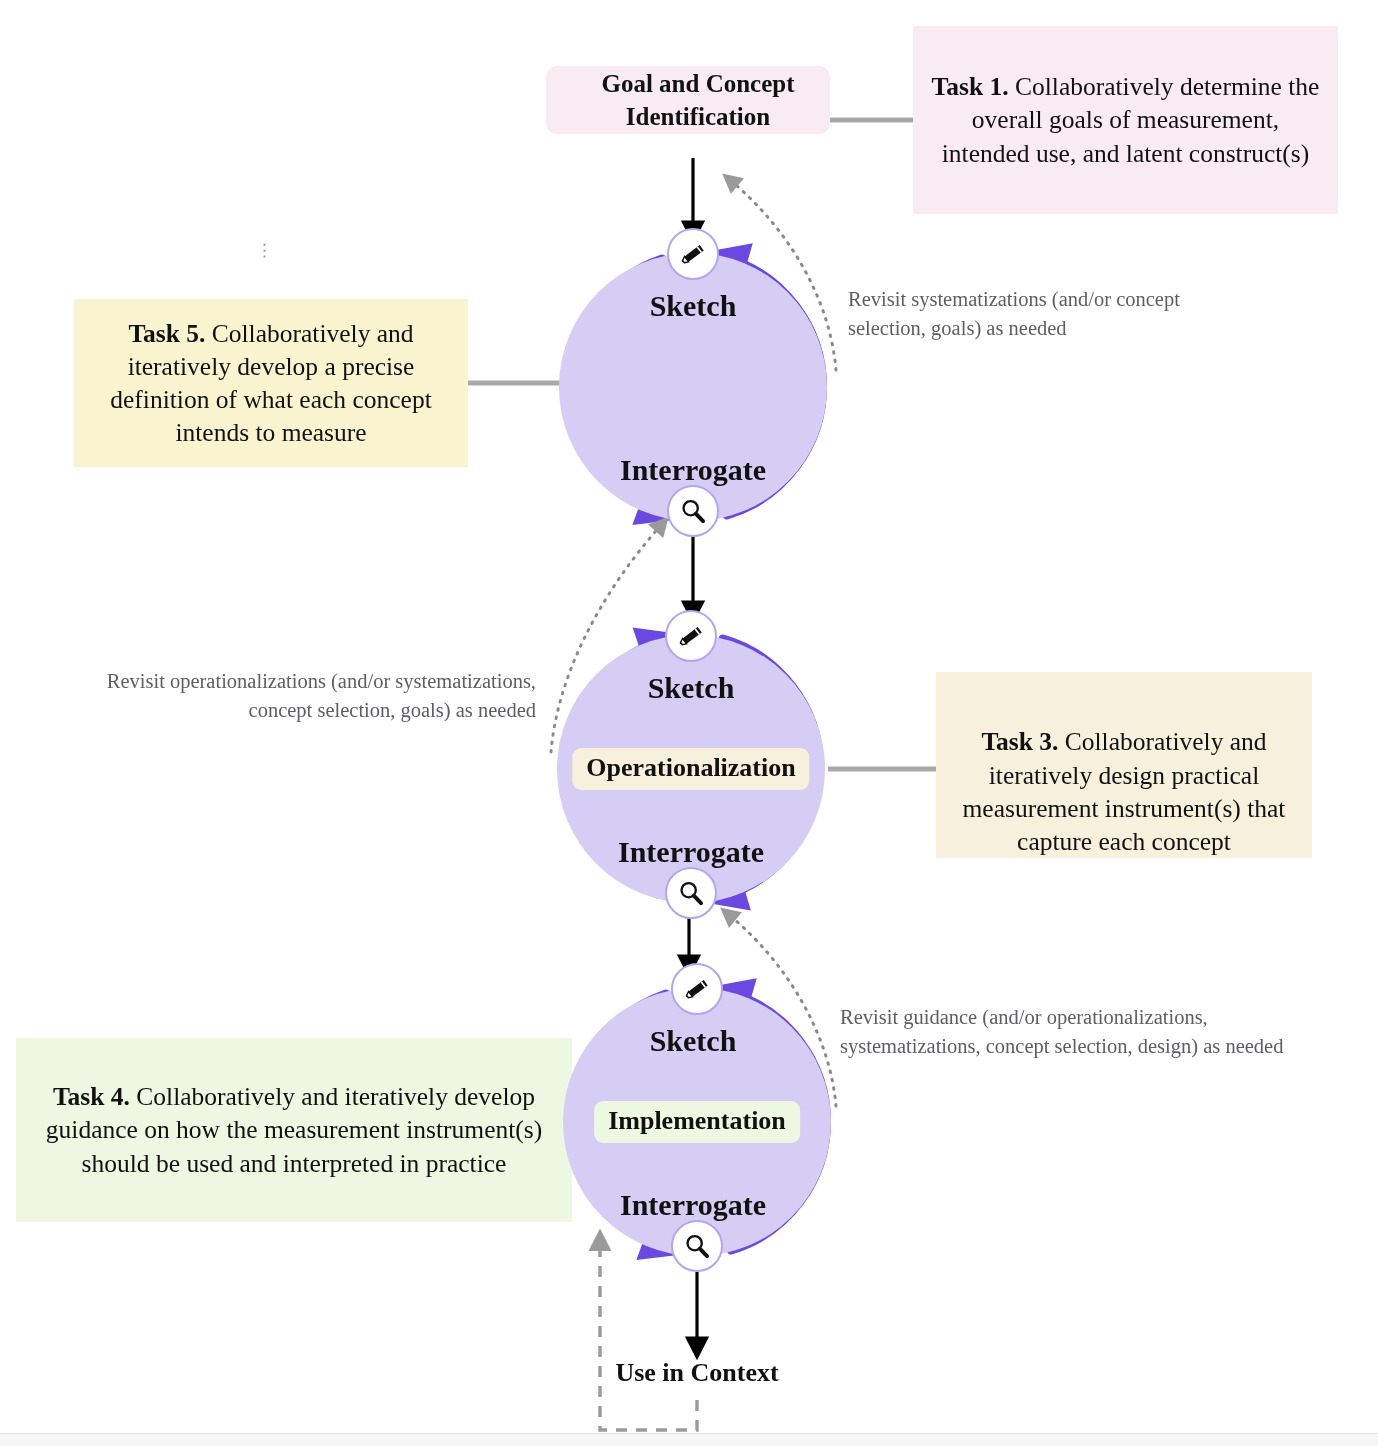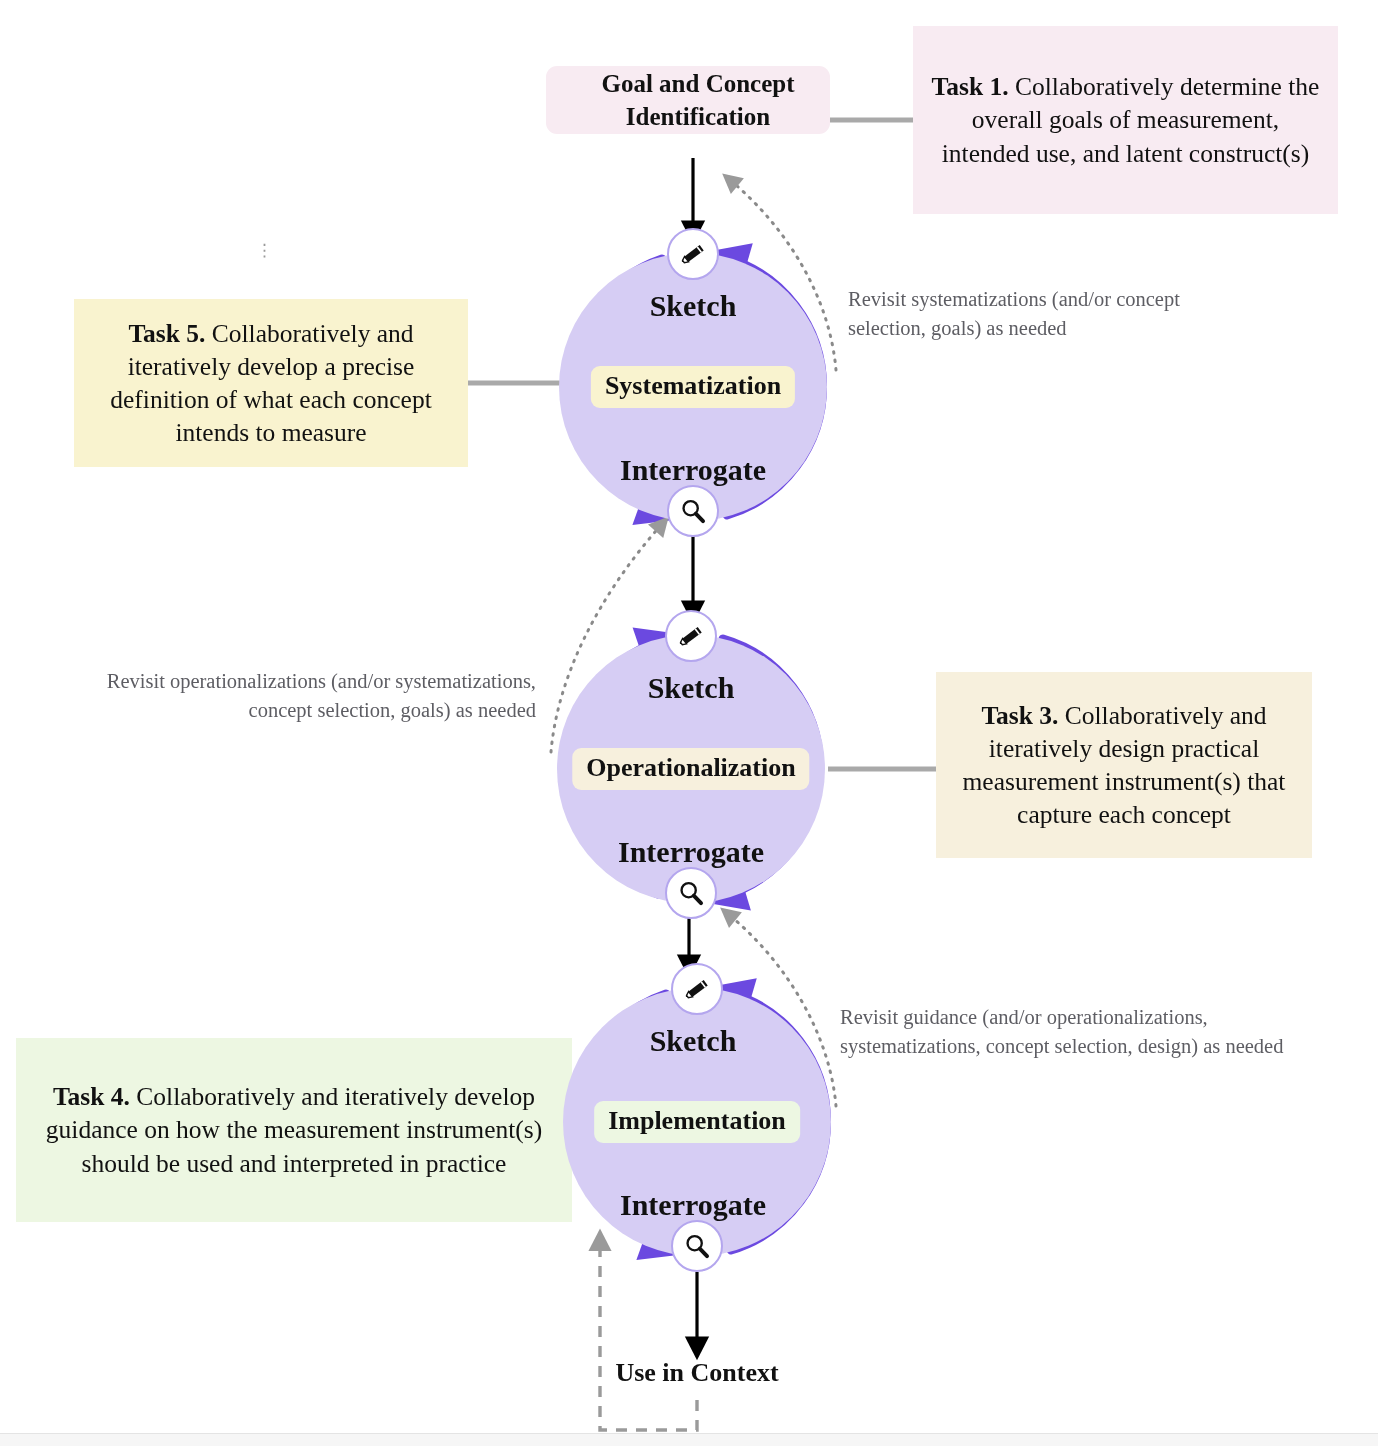--- a/index.html
+++ b/index.html
@@ -86,33 +86,30 @@
   </div>
 
   <div class="task-box" style="left:913px;top:26px;width:425px;height:188px;background:#f8ebf2;padding:6px 18px;">
     <div><b>Task 1.</b><span> Collaboratively determine the overall goals of measurement, intended use, and latent construct(s)</span></div>
   </div>
 
   <div class="task-box" style="left:74px;top:299px;width:394px;height:168px;background:#f9f3cf;padding:0 16px;">
     <div><b>Task 5.</b><span> Collaboratively and iteratively develop a precise definition of what each concept intends to measure</span></div>
   </div>
 
-  <div class="task-box" style="left:936px;top:672px;width:376px;height:186px;background:#f7f0dd;padding:0 16px;">
+  <div class="task-box" style="left:936px;top:672px;width:376px;height:186px;background:#f7f0dd;padding:0 16px;align-items:flex-end;">
     <div><b>Task 3.</b><span> Collaboratively and iteratively design practical measurement instrument(s) that capture each concept</span></div>
   </div>
 
   <div class="task-box" style="left:16px;top:1038px;width:556px;height:184px;background:#edf7e2;padding:0 8px;">
     <div><b>Task 4.</b><span> Collaboratively and iteratively develop guidance on how the measurement instrument(s) should be used and interpreted in practice</span></div>
   </div>
 
   <div class="cycle" style="left:559px;top:253px;width:268px;height:268px;">
     <div class="disc" style="width:268px;height:268px;"></div>
-    <div class="pill" style="background:#f9f3cf;">
-      <span>Systematization</span>
-    </div>
     <div class="nodecircle" style="left:108px;top:-25px;">
       <svg width="30" height="30" viewBox="0 0 24 24">
         <g transform="rotate(8 12 12)">
           <path d="M4.0 19.6 L5.6 14.9 L16.3 4.2 L20.1 8.0 L9.4 18.7 z" fill="#111"></path>
           <path d="M5.6 14.9 L9.4 18.7 L6.1 19.9 L4.4 18.2 z" fill="#fff" stroke="#111" stroke-width="1.1"></path>
           <path d="M4.0 19.6 L5.3 18.3 L5.9 18.9 z" fill="#111"></path>
           <line x1="14.6" y1="5.9" x2="18.4" y2="9.7" stroke="#fff" stroke-width="1.3"></line>
         </g>
       </svg>
     </div>

